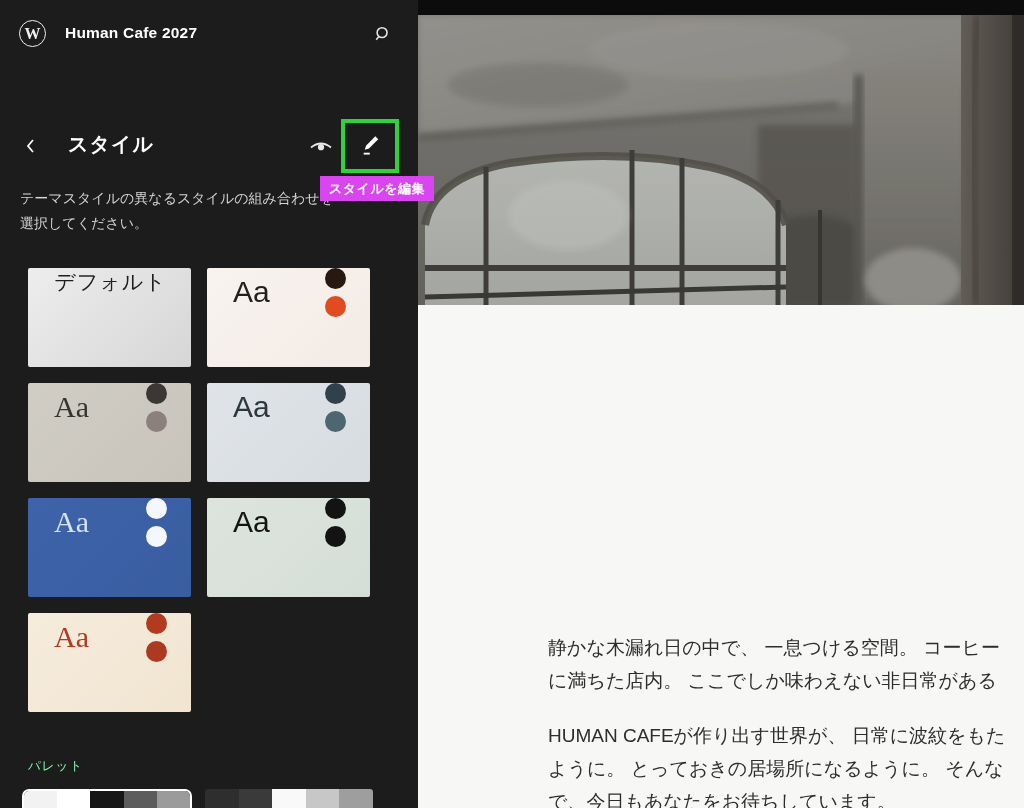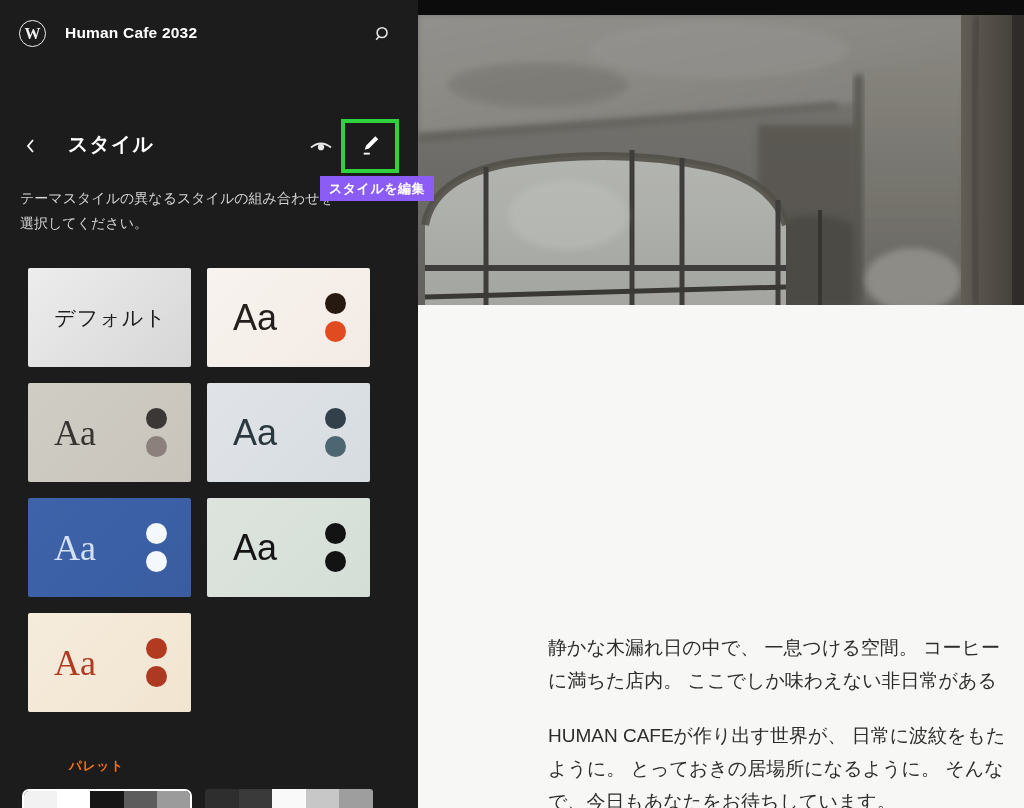--- a/index.html
+++ b/index.html
@@ -18,38 +18,38 @@
   .panel{position:absolute;left:0;top:0;width:372px;height:808px;}
   .back-btn{position:absolute;left:18px;top:132px;width:26px;height:28px;background:none;border:none;padding:0;
             display:flex;align-items:center;justify-content:center;cursor:pointer;}
   .panel-title{position:absolute;left:68px;top:131px;font-size:20px;font-weight:bold;color:#ffffff;letter-spacing:1px;}
   .eye-btn{position:absolute;left:304px;top:130px;width:34px;height:32px;background:none;border:none;padding:0;
            display:flex;align-items:center;justify-content:center;cursor:pointer;}
   .edit-highlight{position:absolute;left:341px;top:119px;width:58px;height:54px;border:4px solid #2fd23c;
                   box-sizing:border-box;z-index:6;pointer-events:none;}
   .edit-btn{position:absolute;left:349px;top:127px;width:42px;height:38px;background:none;border:none;padding:0;
             display:flex;align-items:center;justify-content:center;cursor:pointer;z-index:5;}
-  .tooltip{position:absolute;left:320px;top:176px;height:25px;padding:0 9px;background:#8b5cf6;color:#ffffff;
+  .tooltip{position:absolute;left:320px;top:176px;height:25px;padding:0 9px;background:#d946ef;color:#ffffff;
            font-size:13px;font-weight:bold;display:flex;align-items:center;white-space:nowrap;z-index:40;letter-spacing:.5px;}
   .panel-desc{position:absolute;left:20px;top:186px;width:360px;font-size:14px;line-height:25px;color:#d4d4d4;
               white-space:pre-line;z-index:2;}
 
   
   .cards{position:absolute;left:28px;top:268px;width:352px;display:grid;
          grid-template-columns:163px 163px;grid-auto-rows:99px;column-gap:16px;row-gap:16px;}
-  .card{border-radius:2px;display:flex;align-items:center;box-sizing:border-box;cursor:pointer;
+  .card{border-radius:2px;display:flex;align-items:flex-start;box-sizing:border-box;cursor:pointer;
         padding:0 24px 0 26px;position:relative;}
   .card .default-label{font-size:21px;color:#1e1e1e;margin:0 auto;letter-spacing:1px;}
-  .card .aa{font-size:36px;line-height:1;}
+  .card .aa{font-size:30px;line-height:1;margin-top:9px;}
   .card.serif .aa{font-family:"Liberation Serif", serif;}
   .card .dots{margin-left:auto;display:flex;flex-direction:column;gap:7px;}
   .card .dot{width:21px;height:21px;border-radius:50%;}
 
   
-  .palette-label{position:absolute;left:28px;top:758px;font-size:12.5px;font-weight:700;color:#f97316;letter-spacing:1px;margin-left:41px;}
+  .palette-label{position:absolute;left:28px;top:758px;font-size:12.5px;font-weight:400;color:#86efac;letter-spacing:1px;}
   .palette{position:absolute;top:789px;height:30px;display:flex;overflow:hidden;cursor:pointer;box-sizing:border-box;}
   .palette.p0{left:22px;width:170px;border:2px solid #ffffff;border-radius:7px;}
   .palette.p1{left:205px;width:168px;border-radius:3px;}
   .palette .seg{flex:1 1 0;}
 
   
   .canvas{position:absolute;left:418px;top:0;width:606px;height:808px;background:#f7f7f5;overflow:hidden;}
   .canvas-topstrip{position:absolute;left:0;top:0;width:606px;height:15px;background:#0c0c0c;}
   .hero{position:absolute;left:0;top:15px;width:606px;height:290px;display:block;}
   .about-row{position:absolute;left:100px;top:370px;display:flex;align-items:baseline;gap:26px;}
@@ -59,21 +59,21 @@
   .paragraphs p{margin:0 0 22px 0;font-size:19px;line-height:33px;color:#2d2d2d;white-space:pre-line;}
 
   svg{display:block;}
 </style>
 </head>
 <body>
 
 <div class="stage">
 
   <div class="wp-logo">W</div>
-  <div class="site-title">Human Cafe 2032</div>
+  <div class="site-title">Human Cafe 2027</div>
   <button class="search-btn">
     <span>
       <svg width="22" height="22" viewBox="0 0 24 24" fill="none" stroke="#e6e6e6" stroke-width="1.7">
         <circle cx="11" cy="10.5" r="5.4"></circle>
         <line x1="7.3" y1="15" x2="4.6" y2="18.2"></line>
       </svg>
     </span>
   </button>
 
   <div class="panel">

